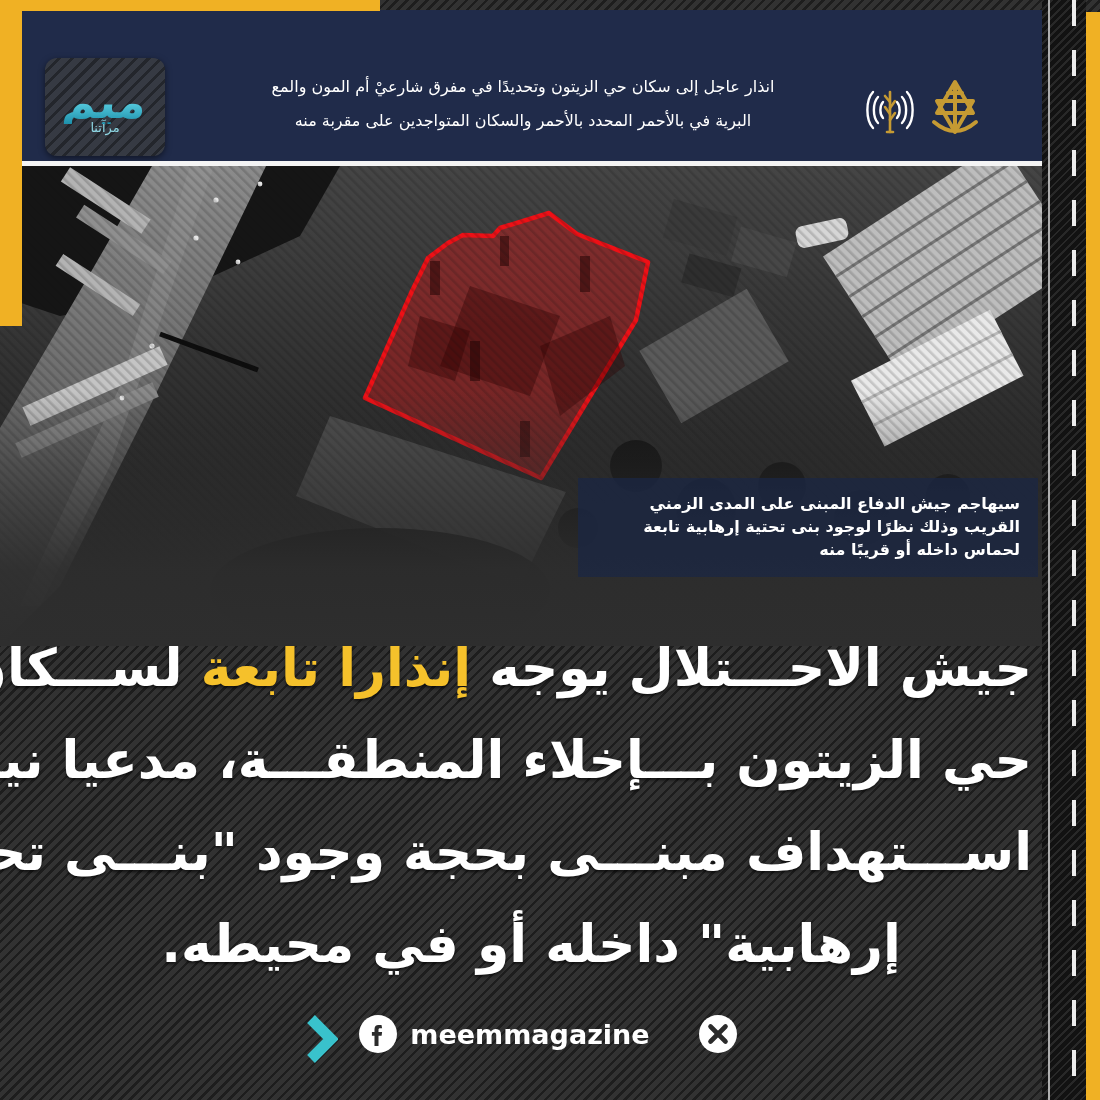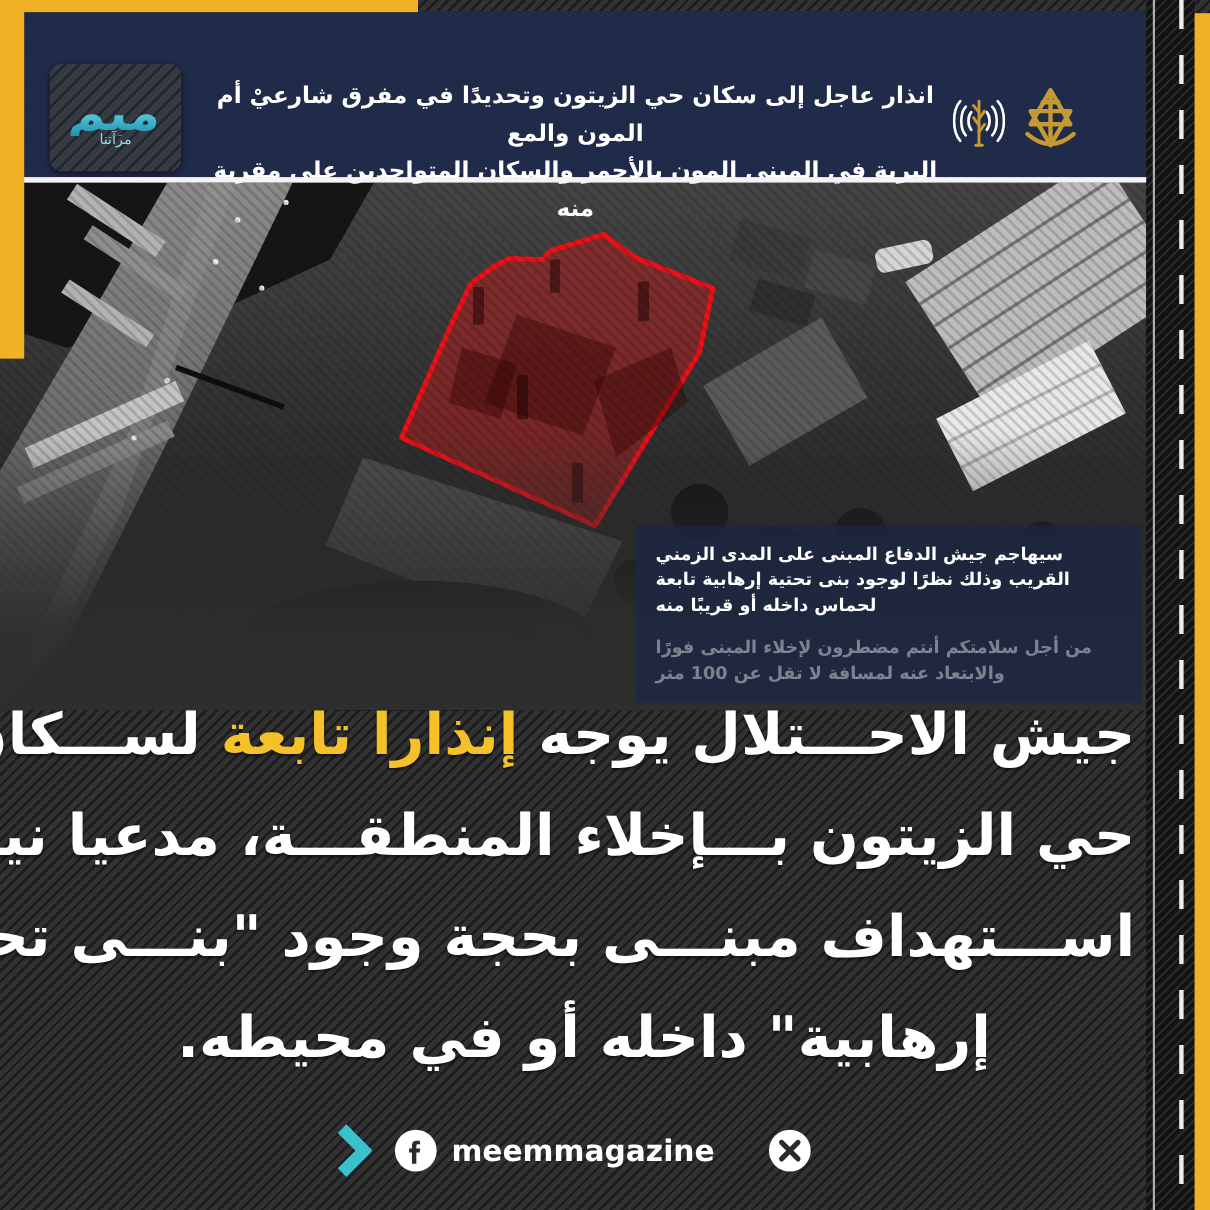--- a/index.html
+++ b/index.html
@@ -19,21 +19,21 @@
   }
   .road-solid-line{position:absolute;left:6px;top:0;width:2px;height:1100px;background:#c9c9c9;opacity:.85;}
   .road-dashed-line{
     position:absolute;left:30px;top:0;width:4px;height:1100px;
     background-image:repeating-linear-gradient(to bottom,#ececec 0 26px, transparent 26px 50px);
   }
   .right-yellow-stripe{position:absolute;left:1086px;top:12px;width:14px;height:1088px;z-index:29;}
 
   
   .header{position:absolute;left:22px;top:10px;width:1020px;height:151px;background:#202b4a;z-index:20;}
-  .header-text{position:absolute;right:178px;left:160px;top:60px;text-align:center;direction:rtl;color:#fff;font-weight:bold;font-size:21px;line-height:34px;}
+  .header-text{position:absolute;right:178px;left:160px;top:60px;text-align:center;direction:rtl;color:#fff;font-weight:normal;font-size:16px;line-height:34px;}
   .logo-box{
     position:absolute;left:23px;top:48px;width:120px;height:98px;border-radius:12px;z-index:2;
     background-color:#363a43;
     background-image:repeating-linear-gradient(135deg, rgba(0,0,0,.35) 0 3px, transparent 3px 9px);
     box-shadow:0 2px 6px rgba(0,0,0,.5);
     display:flex;flex-direction:column;align-items:center;justify-content:center;overflow:hidden;
   }
   .logo-wordmark{
     font-size:46px;font-weight:bold;line-height:44px;transform:skewX(-6deg);
     background:linear-gradient(180deg,#d8f6fb 0%,#5ed2e5 45%,#1d90ab 100%);
@@ -43,36 +43,36 @@
   .header-icons{position:absolute;right:60px;top:66px;display:flex;align-items:center;gap:14px;}
 
   
   .white-line{position:absolute;left:0;top:161px;width:1056px;height:5px;background:#f4f4f4;z-index:22;}
 
   
   .photo{position:absolute;left:0;top:166px;width:1042px;height:480px;z-index:10;}
   .notice-box{
     position:absolute;left:578px;top:478px;width:460px;z-index:15;
     background:rgba(27,38,66,.78);padding:14px 18px 16px;box-sizing:border-box;
-    direction:rtl;text-align:left;color:#fff;font-weight:bold;font-size:16px;line-height:23px;
+    direction:rtl;text-align:right;color:#fff;font-weight:bold;font-size:16px;line-height:23px;
   }
   .notice-secondary{margin-top:16px;color:rgba(255,255,255,.42);}
 
   
   .headline{
     position:absolute;left:30px;top:622px;width:1002px;z-index:16;
     direction:rtl;text-align:center;color:#fff;font-weight:bold;font-size:52px;line-height:92px;
     text-shadow:0 2px 3px rgba(0,0,0,.6);
   }
   .hl-line{white-space:nowrap;}
 
   
   .footer{
     position:absolute;left:0;top:1014px;width:1042px;height:64px;z-index:16;
-    display:flex;align-items:center;justify-content:center;gap:20px;direction:ltr;
+    display:flex;align-items:flex-start;justify-content:center;gap:20px;direction:ltr;
     color:#fff;font-weight:bold;font-size:27px;
   }
   .social{display:flex;align-items:center;gap:12px;}
   .social + .social{margin-left:28px;}
   .icon-circle{display:block;}
 </style>
 </head>
 <body>
 
 <div class="page">
@@ -190,21 +190,21 @@
   <div class="road-band">
     <div class="road-solid-line"></div>
     <div class="road-dashed-line"></div>
   </div>
   <div class="right-yellow-stripe" style="background:#f0b124;"></div>
   <div class="white-line"></div>
 
   <div class="header">
     <div class="header-text">
       <div>انذار عاجل إلى سكان حي الزيتون وتحديدًا في مفرق شارعيْ أم المون والمع</div>
-      <div>البرية في المبنى المون بالأحمر والسكان المتواجدين على مقربة منه</div>
+      <div>البرية في بالأحمر المحدد بالأحمر والسكان المتواجدين على مقربة منه</div>
     </div>
     <div class="logo-box">
       <div class="logo-wordmark">ميم</div>
       <div class="logo-tagline">مرآتنا</div>
     </div>
     <div class="header-icons">
       <svg width="48" height="60" viewBox="0 0 48 60">
         <g stroke="#ffffff" stroke-width="2.4" fill="none" stroke-linecap="round">
           <path d="M17,22 C13.5,26 13.5,34 17,38"></path>
           <path d="M12,17 C6.5,23 6.5,37 12,43"></path>
@@ -229,21 +229,20 @@
           <line x1="27" y1="10" x2="27" y2="54"></line>
           <line x1="20" y1="17" x2="34" y2="17"></line>
           <path d="M6,46 Q27,64 48,46"></path>
         </g>
       </svg>
     </div>
   </div>
 
   <div class="notice-box">
     <div>سيهاجم جيش الدفاع المبنى على المدى الزمني القريب وذلك نظرًا لوجود بنى تحتية إرهابية تابعة لحماس داخله أو قريبًا منه</div>
-    <div class="notice-secondary">من أجل سلامتكم أنتم مضطرون لإخلاء المبنى فورًا والابتعاد عنه لمسافة لا تقل عن 100 متر</div>
   </div>
 
   <div class="headline">
     <div class="hl-line"><span>جيش الاحـــتلال يوجه </span><span style="color:#f5c12b;">إنذارا تابعة</span><span> لســـكان</span></div>
     <div class="hl-line">حي الزيتون بـــإخلاء المنطقـــة، مدعيا نيته</div>
     <div class="hl-line">اســـتهداف مبنـــى بحجة وجود "بنـــى تحتية</div>
     <div class="hl-line">إرهابية" داخله أو في محيطه.</div>
   </div>
 
   <div class="footer">

